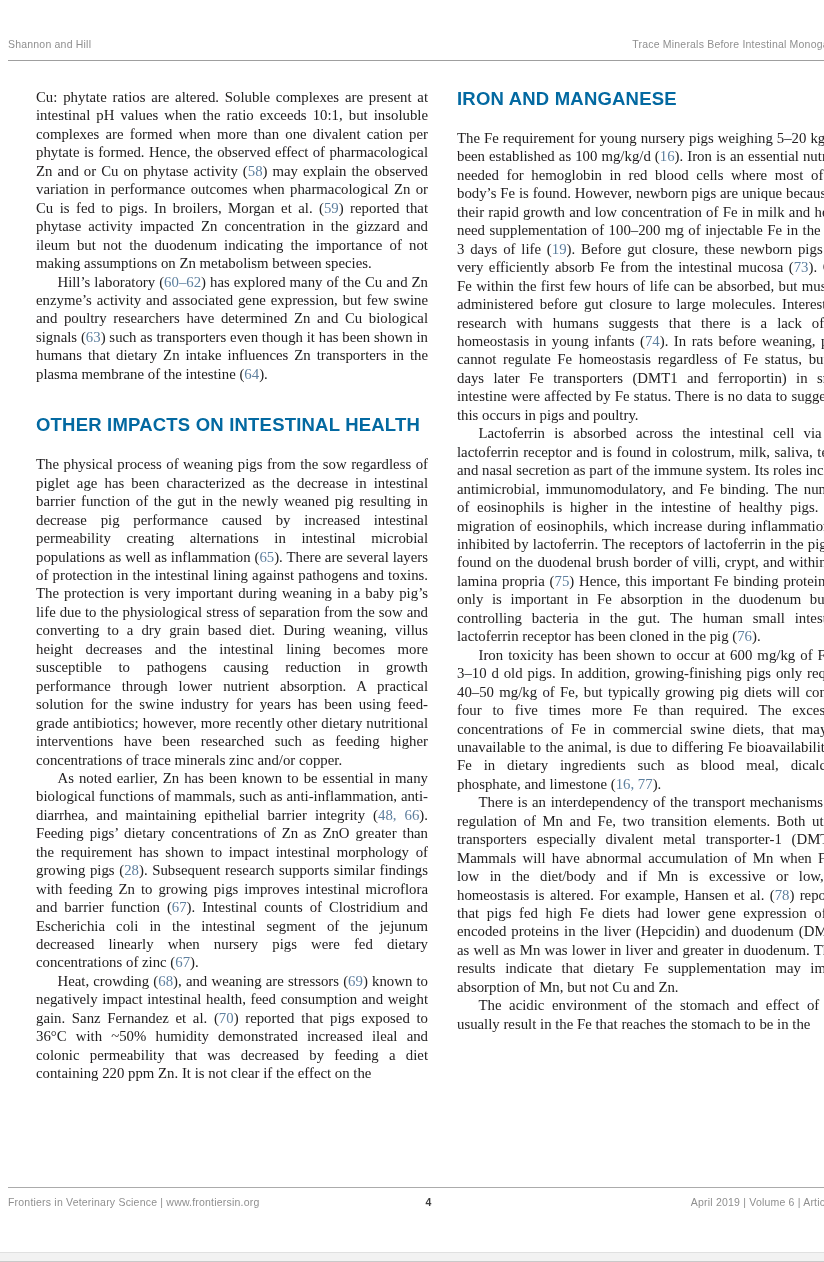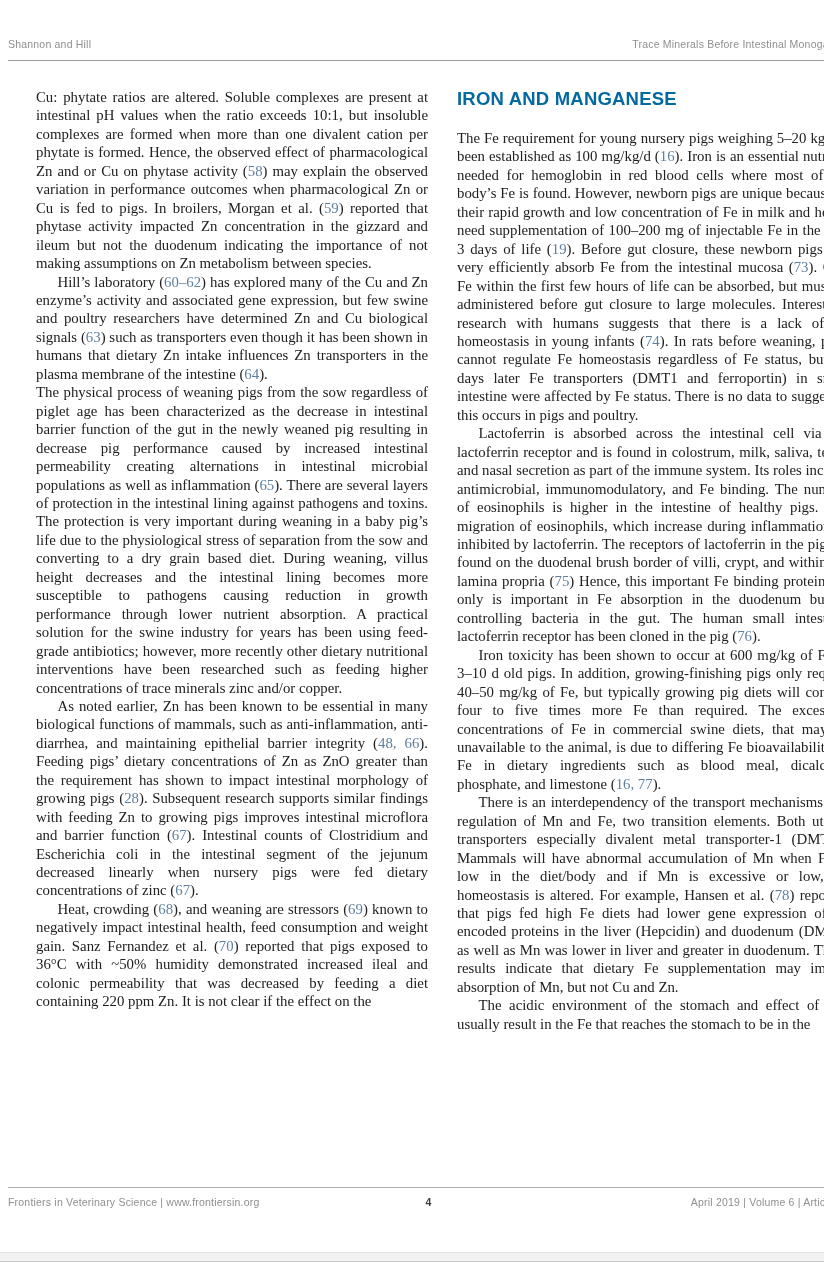--- a/index.html
+++ b/index.html
@@ -75,20 +75,21 @@
   <div class="running-head">
     <span>Shannon and Hill</span>
     <span>Trace Minerals Before Intestinal Monogastric</span>
   </div>
   <div class="header-rule"></div>
 
   <div class="content">
     <div class="column" id="col-left">
         <p class="para"><span>Cu: phytate ratios are altered. Soluble complexes are present at intestinal pH values when the ratio exceeds 10:1, but insoluble complexes are formed when more than one divalent cation per phytate is formed. Hence, the observed effect of pharmacological Zn and or Cu on phytase activity (</span><span class="cite">58</span><span>) may explain the observed variation in performance outcomes when pharmacological Zn or Cu is fed to pigs. In broilers, Morgan et al. (</span><span class="cite">59</span><span>) reported that phytase activity impacted Zn concentration in the gizzard and ileum but not the duodenum indicating the importance of not making assumptions on Zn metabolism between species.</span></p>
         <p class="para indent"><span>Hill’s laboratory (</span><span class="cite">60–62</span><span>) has explored many of the Cu and Zn enzyme’s activity and associated gene expression, but few swine and poultry researchers have determined Zn and Cu biological signals (</span><span class="cite">63</span><span>) such as transporters even though it has been shown in humans that dietary Zn intake influences Zn transporters in the plasma membrane of the intestine (</span><span class="cite">64</span><span>).</span></p>
+        <div class="section-heading">OTHER IMPACTS ON INTESTINAL HEALTH</div>
         <p class="para"><span>The physical process of weaning pigs from the sow regardless of piglet age has been characterized as the decrease in intestinal barrier function of the gut in the newly weaned pig resulting in decrease pig performance caused by increased intestinal permeability creating alternations in intestinal microbial populations as well as inflammation (</span><span class="cite">65</span><span>). There are several layers of protection in the intestinal lining against pathogens and toxins. The protection is very important during weaning in a baby pig’s life due to the physiological stress of separation from the sow and converting to a dry grain based diet. During weaning, villus height decreases and the intestinal lining becomes more susceptible to pathogens causing reduction in growth performance through lower nutrient absorption. A practical solution for the swine industry for years has been using feed-grade antibiotics; however, more recently other dietary nutritional interventions have been researched such as feeding higher concentrations of trace minerals zinc and/or copper.</span></p>
         <p class="para indent"><span>As noted earlier, Zn has been known to be essential in many biological functions of mammals, such as anti-inflammation, anti-diarrhea, and maintaining epithelial barrier integrity (</span><span class="cite">48, 66</span><span>). Feeding pigs’ dietary concentrations of Zn as ZnO greater than the requirement has shown to impact intestinal morphology of growing pigs (</span><span class="cite">28</span><span>). Subsequent research supports similar findings with feeding Zn to growing pigs improves intestinal microflora and barrier function (</span><span class="cite">67</span><span>). Intestinal counts of </span><span class="it">Clostridium</span><span> and </span><span class="it">Escherichia coli</span><span> in the intestinal segment of the jejunum decreased linearly when nursery pigs were fed dietary concentrations of zinc (</span><span class="cite">67</span><span>).</span></p>
         <p class="para indent"><span>Heat, crowding (</span><span class="cite">68</span><span>), and weaning are stressors (</span><span class="cite">69</span><span>) known to negatively impact intestinal health, feed consumption and weight gain. Sanz Fernandez et al. (</span><span class="cite">70</span><span>) reported that pigs exposed to 36°C with ~50% humidity demonstrated increased ileal and colonic permeability that was decreased by feeding a diet containing 220 ppm Zn. It is not clear if the effect on the</span></p>
       </div>
     <div class="column" id="col-right">
         <div class="section-heading">IRON AND MANGANESE</div>
         <p class="para"><span>The Fe requirement for young nursery pigs weighing 5–20 kg has been established as 100 mg/kg/d (</span><span class="cite">16</span><span>). Iron is an essential nutrient needed for hemoglobin in red blood cells where most of the body’s Fe is found. However, newborn pigs are unique because of their rapid growth and low concentration of Fe in milk and hence need supplementation of 100–200 mg of injectable Fe in the first 3 days of life (</span><span class="cite">19</span><span>). Before gut closure, these newborn pigs can very efficiently absorb Fe from the intestinal mucosa (</span><span class="cite">73</span><span>). Oral Fe within the first few hours of life can be absorbed, but must be administered before gut closure to large molecules. Interesting, research with humans suggests that there is a lack of Fe homeostasis in young infants (</span><span class="cite">74</span><span>). In rats before weaning, pups cannot regulate Fe homeostasis regardless of Fe status, but 10 days later Fe transporters (DMT1 and ferroportin) in small intestine were affected by Fe status. There is no data to suggest if this occurs in pigs and poultry.</span></p>
         <p class="para indent"><span>Lactoferrin is absorbed across the intestinal cell via the lactoferrin receptor and is found in colostrum, milk, saliva, tears, and nasal secretion as part of the immune system. Its roles include antimicrobial, immunomodulatory, and Fe binding. The number of eosinophils is higher in the intestine of healthy pigs. The migration of eosinophils, which increase during inflammation, is inhibited by lactoferrin. The receptors of lactoferrin in the pig are found on the duodenal brush border of villi, crypt, and within the lamina propria (</span><span class="cite">75</span><span>) Hence, this important Fe binding protein not only is important in Fe absorption in the duodenum but in controlling bacteria in the gut. The human small intestinal lactoferrin receptor has been cloned in the pig (</span><span class="cite">76</span><span>).</span></p>
         <p class="para indent"><span>Iron toxicity has been shown to occur at 600 mg/kg of Fe in 3–10 d old pigs. In addition, growing-finishing pigs only require 40–50 mg/kg of Fe, but typically growing pig diets will contain four to five times more Fe than required. The excessive concentrations of Fe in commercial swine diets, that may be unavailable to the animal, is due to differing Fe bioavailability of Fe in dietary ingredients such as blood meal, dicalcium phosphate, and limestone (</span><span class="cite">16, 77</span><span>).</span></p>
         <p class="para indent"><span>There is an interdependency of the transport mechanisms and regulation of Mn and Fe, two transition elements. Both utilize transporters especially divalent metal transporter-1 (DMT-1). Mammals will have abnormal accumulation of Mn when Fe is low in the diet/body and if Mn is excessive or low, Fe homeostasis is altered. For example, Hansen et al. (</span><span class="cite">78</span><span>) reported that pigs fed high Fe diets had lower gene expression of Fe encoded proteins in the liver (Hepcidin) and duodenum (DMT1) as well as Mn was lower in liver and greater in duodenum. These results indicate that dietary Fe supplementation may impair absorption of Mn, but not Cu and Zn.</span></p>

